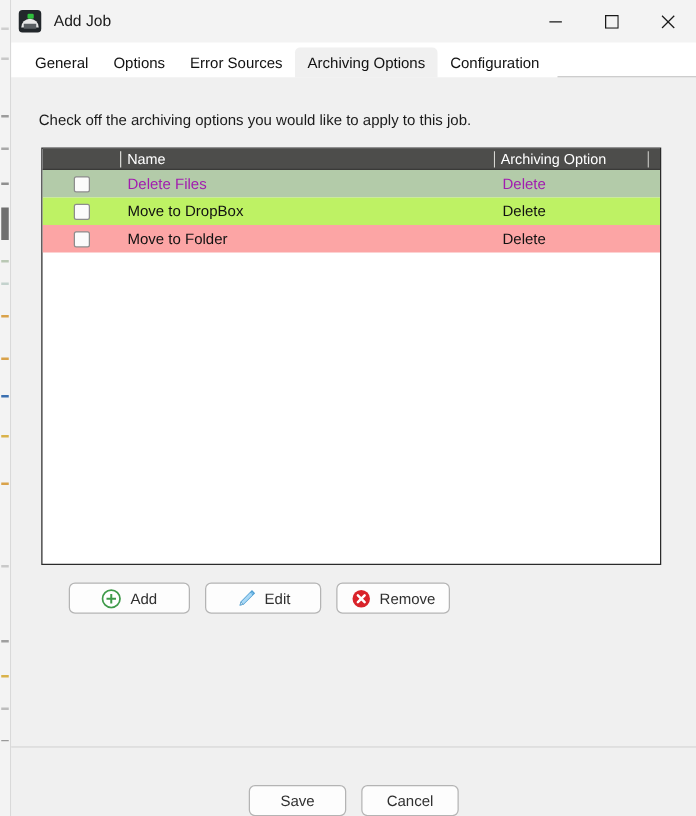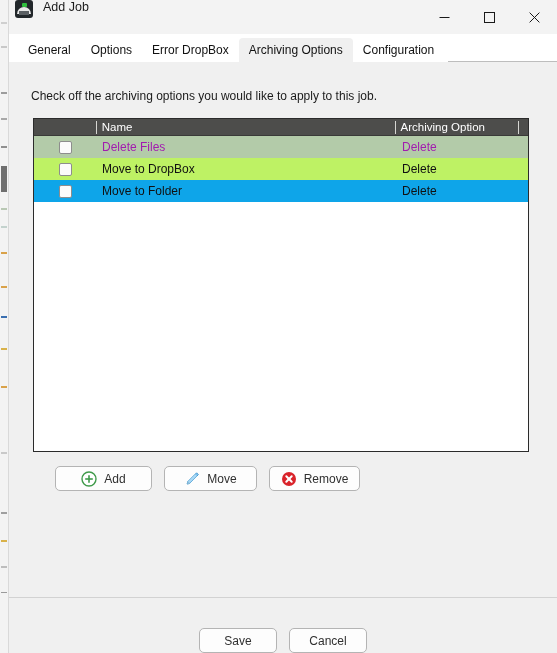--- a/index.html
+++ b/index.html
@@ -42,20 +42,21 @@
     display: flex;
     flex-direction: column;
   }
 
   
   #titlebar {
     height: 34px;
     min-height: 34px;
     background: #f3f3f3;
     display: flex;
+    align-items: center;
     position: relative;
   }
   #app-icon {
     width: 18px; height: 18px;
     margin-left: 6px;
     background: #22272b;
     border-radius: 3px;
     position: relative;
     overflow: hidden;
     flex: 0 0 auto;
@@ -160,21 +161,21 @@
     background: #ffffff;
     border: 1px solid #2b2b2b;
     overflow: hidden;
   }
   #list-header {
     display: flex;
     height: 17px;
     background: #4d4d4b;
     color: #ffffff;
     font-size: 11.5px;
-    align-items: center;
+    align-items: flex-start;
     border-bottom: 1px solid #3a3a38;
     position: relative;
   }
   .hdr-cell {
     position: relative;
     height: 17px;
     display: flex;
     align-items: center;
     overflow: hidden;
   }
@@ -192,21 +193,21 @@
   #hdr-name   { width: 300px; }
   #hdr-opt    { width: 124px; }
   #hdr-end    { width: 10px; }
 
   .row {
     display: flex;
     align-items: center;
     height: 22px;
     font-size: 12px;
     color: #111;
-    background: #0ea5e9;
+    background: #fca5a5;
   }
   .row.alt      { background: #bef264; }
   .row.selected { background: #b3cba9; color: #a21caf; }
 
   .cell-check {
     width: 62px;
     display: flex;
     justify-content: center;
     align-items: center;
   }
@@ -329,21 +330,21 @@
             <line x1="10.4" y1="0.6" x2="0.6" y2="10.4" stroke="currentColor" stroke-width="1"></line>
           </svg>
       </div>
     </div>
   </div>
 
   <div id="tabstrip-wrap">
     <div id="tabstrip">
       <div class="tab">General</div>
       <div class="tab">Options</div>
-      <div class="tab">Error DropBox</div>
+      <div class="tab">Error Sources</div>
       <div class="tab selected">Archiving Options</div>
       <div class="tab">Configuration</div>
       <div id="tab-filler"></div>
     </div>
   </div>
 
   <div id="page">
 
     <div id="instruction">Check off the archiving options you would like to apply to this job.</div>
 
@@ -400,21 +401,21 @@
         </svg>
         <span>Add</span>
       </div>
 
       <div id="btn-edit" class="btn">
         <svg class="ico" viewBox="0 0 16 16">
           <polygon points="12.6,1.8 14.4,3.6 5.6,12.4 3.2,13.0 3.8,10.6" fill="#7cc2ef" stroke="#4f9ed2" stroke-width="1"></polygon>
           <polygon points="11.2,3.2 12.9,4.9 5.3,12.6 3.6,11.0" fill="#a9d8f5"></polygon>
           <polygon points="3.2,13.0 3.8,10.6 5.6,12.4" fill="#dfe8ee" stroke="#6aa9cf" stroke-width="0.7"></polygon>
         </svg>
-        <span>Move</span>
+        <span>Edit</span>
       </div>
 
       <div id="btn-remove" class="btn">
         <svg class="ico" viewBox="0 0 16 16">
           <circle cx="8" cy="8" r="7" fill="#d9232a"></circle>
           <line x1="5.3" y1="5.3" x2="10.7" y2="10.7" stroke="#ffffff" stroke-width="2" stroke-linecap="round"></line>
           <line x1="10.7" y1="5.3" x2="5.3" y2="10.7" stroke="#ffffff" stroke-width="2" stroke-linecap="round"></line>
         </svg>
         <span>Remove</span>
       </div>

